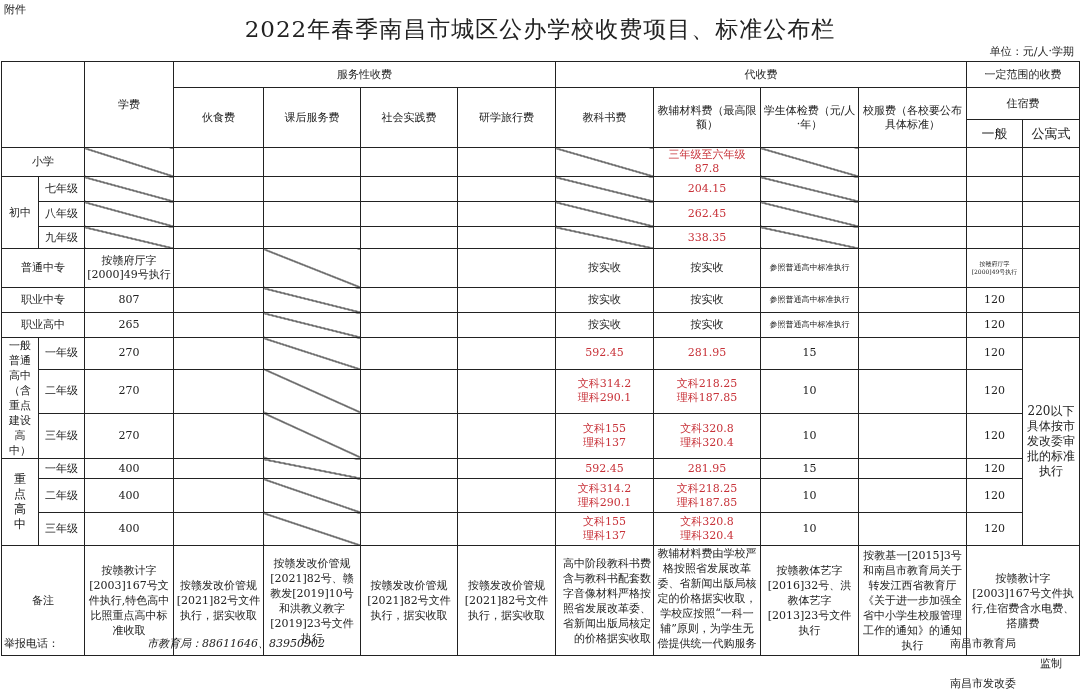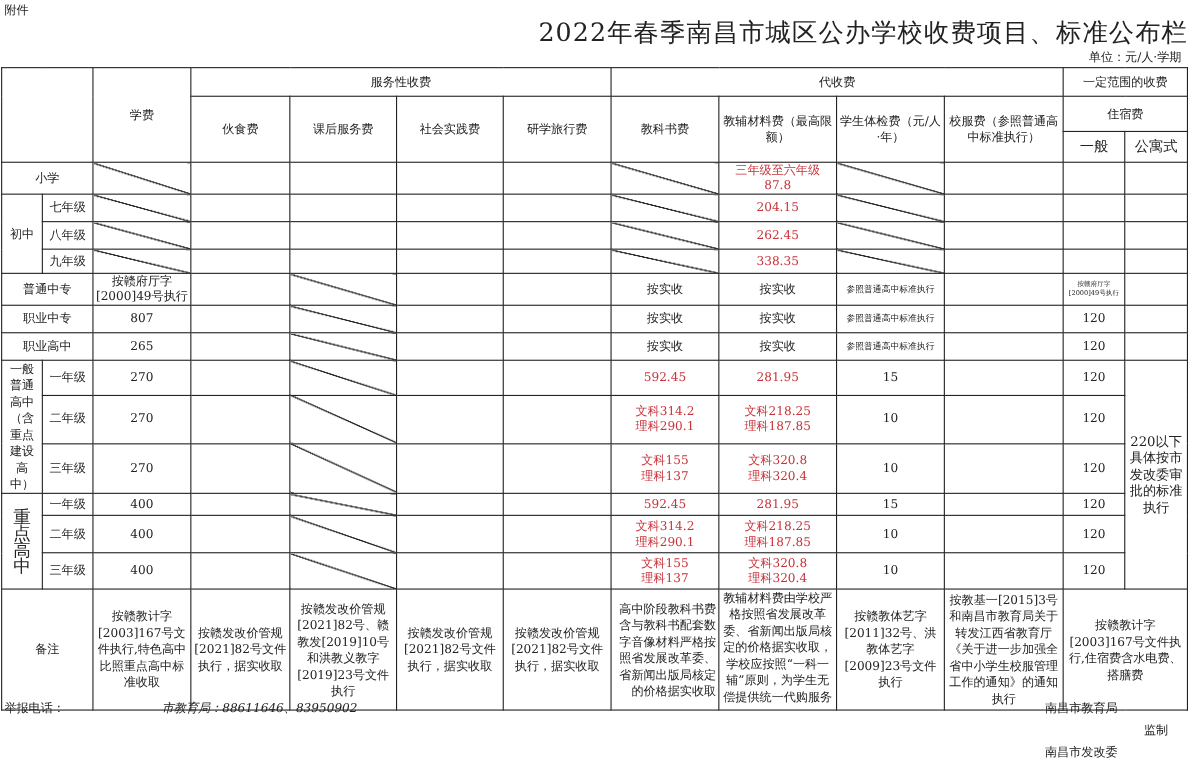--- a/index.html
+++ b/index.html
@@ -1,18 +1,18 @@
 <!DOCTYPE html>
 <html><head>
 <meta charset="utf-8">
 <style>
   html,body{margin:0;padding:0;background:#fff;}
   body{width:1080px;height:689px;position:relative;overflow:hidden;font-family:"DejaVu Serif","Liberation Serif",serif;color:#222;}
   .attach{position:absolute;left:4px;top:2px;font-size:11px;font-family:"DejaVu Sans","Liberation Sans",sans-serif;}
-  .title{position:absolute;left:0;width:1080px;top:14px;text-align:right;font-size:23px;font-weight:normal;letter-spacing:1px;}
+  .title{position:absolute;left:0;width:1080px;top:14px;text-align:center;font-size:23px;font-weight:normal;letter-spacing:1px;}
   .unit{position:absolute;right:6px;top:44px;font-size:11px;}
   table{position:absolute;left:1px;top:61px;border-collapse:collapse;table-layout:fixed;}
   td{border:1px solid #222;text-align:center;vertical-align:middle;font-size:11px;line-height:14px;padding:0 2px;position:relative;overflow:hidden;}
   td.red{color:#c8333a;}
   td.small{font-size:8px;line-height:10px;}
   td.note{font-size:11px;line-height:15px;}
   td.left{text-align:right;}
   td.diag{background:linear-gradient(to top right, transparent calc(50% - 0.8px), #222 calc(50% - 0.4px), #222 calc(50% + 0.4px), transparent calc(50% + 0.8px));}
   .vert{line-height:15px;}
   .footer-left{position:absolute;left:4px;top:636px;font-size:11px;}
@@ -54,21 +54,21 @@
     <td colspan="2">一定范围的收费</td>
   </tr>
   <tr style="height:32px">
     <td rowspan="2">伙食费</td>
     <td rowspan="2">课后服务费</td>
     <td rowspan="2">社会实践费</td>
     <td rowspan="2">研学旅行费</td>
     <td rowspan="2">教科书费</td>
     <td rowspan="2">教辅材料费（最高限额）</td>
     <td rowspan="2">学生体检费（元/人·年）</td>
-    <td rowspan="2">校服费（参照普通高中标准执行）</td>
+    <td rowspan="2">校服费（各校要公布具体标准）</td>
     <td colspan="2">住宿费</td>
   </tr>
   <tr style="height:28px">
     <td style="font-size:13px">一般</td>
     <td style="font-size:13px">公寓式</td>
   </tr>
 
   <tr style="height:29px">
     <td colspan="2">小学</td>
     <td class="diag"></td>
@@ -122,21 +122,21 @@
         <td></td>
         <td></td>
     <td class="diag"></td>
     <td class="red">338.35</td>
     <td class="diag"></td>
     <td></td>
         <td></td>
         <td></td>
   </tr>
 
-  <tr style="height:29px">
+  <tr style="height:39px">
     <td colspan="2">普通中专</td>
     <td>按赣府厅字[2000]49号执行</td>
     <td></td>
     <td class="diag"></td>
     <td></td>
         <td></td>
     <td>按实收</td>
     <td>按实收</td>
     <td class="small">参照普通高中标准执行</td>
     <td></td>
@@ -214,21 +214,21 @@
     <td class="red" style="white-space:pre-line">文科155
 理科137</td>
     <td class="red" style="white-space:pre-line">文科320.8
 理科320.4</td>
     <td>10</td>
     <td></td>
     <td>120</td>
   </tr>
 
   <tr style="height:20px">
-    <td rowspan="3" class="vert" style="padding:0 10px;font-size:16px">重点高中</td>
+    <td rowspan="3" class="vert" style="padding:0 10px;font-size:12px">重点高中</td>
     <td>一年级</td>
     <td>400</td>
     <td></td>
     <td class="diag"></td>
     <td></td>
         <td></td>
     <td class="red">592.45</td>
     <td class="red">281.95</td>
     <td>15</td>
     <td></td>
@@ -267,21 +267,21 @@
 
   <tr style="height:110px">
     <td colspan="2">备注</td>
     <td class="note">按赣教计字[2003]167号文件执行,特色高中比照重点高中标准收取</td>
     <td class="note">按赣发改价管规[2021]82号文件执行，据实收取</td>
     <td class="note">按赣发改价管规[2021]82号、赣教发[2019]10号和洪教义教字[2019]23号文件执行</td>
     <td class="note">按赣发改价管规[2021]82号文件执行，据实收取</td>
     <td class="note">按赣发改价管规[2021]82号文件执行，据实收取</td>
     <td class="note left">高中阶段教科书费含与教科书配套数字音像材料严格按照省发展改革委、省新闻出版局核定的价格据实收取</td>
     <td class="note" style="vertical-align:top">教辅材料费由学校严格按照省发展改革委、省新闻出版局核定的价格据实收取，学校应按照“一科一辅”原则，为学生无偿提供统一代购服务</td>
-    <td class="note">按赣教体艺字[2011]32号、洪教体艺字[2009]23号文件执行</td>
+    <td class="note">按赣教体艺字[2016]32号、洪教体艺字[2013]23号文件执行</td>
     <td class="note">按教基一[2015]3号和南昌市教育局关于转发江西省教育厅《关于进一步加强全省中小学生校服管理工作的通知》的通知执行</td>
     <td colspan="2" class="note">按赣教计字[2003]167号文件执行,住宿费含水电费、搭膳费</td>
   </tr>
 </tbody>
   </table>
 
 <div class="footer-left">举报电话：</div>
 <div class="footer-phone">市教育局：88611646、83950902</div>
 <div class="footer-org1">南昌市教育局</div>
 <div class="footer-sup">监制</div>

